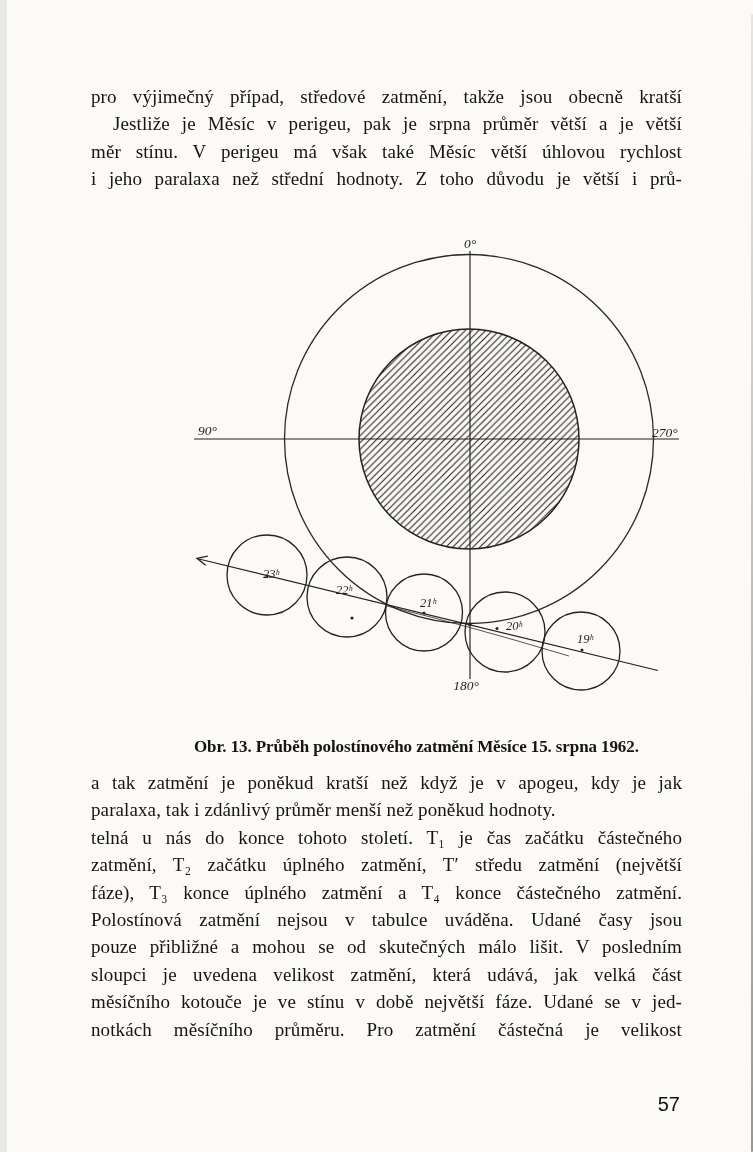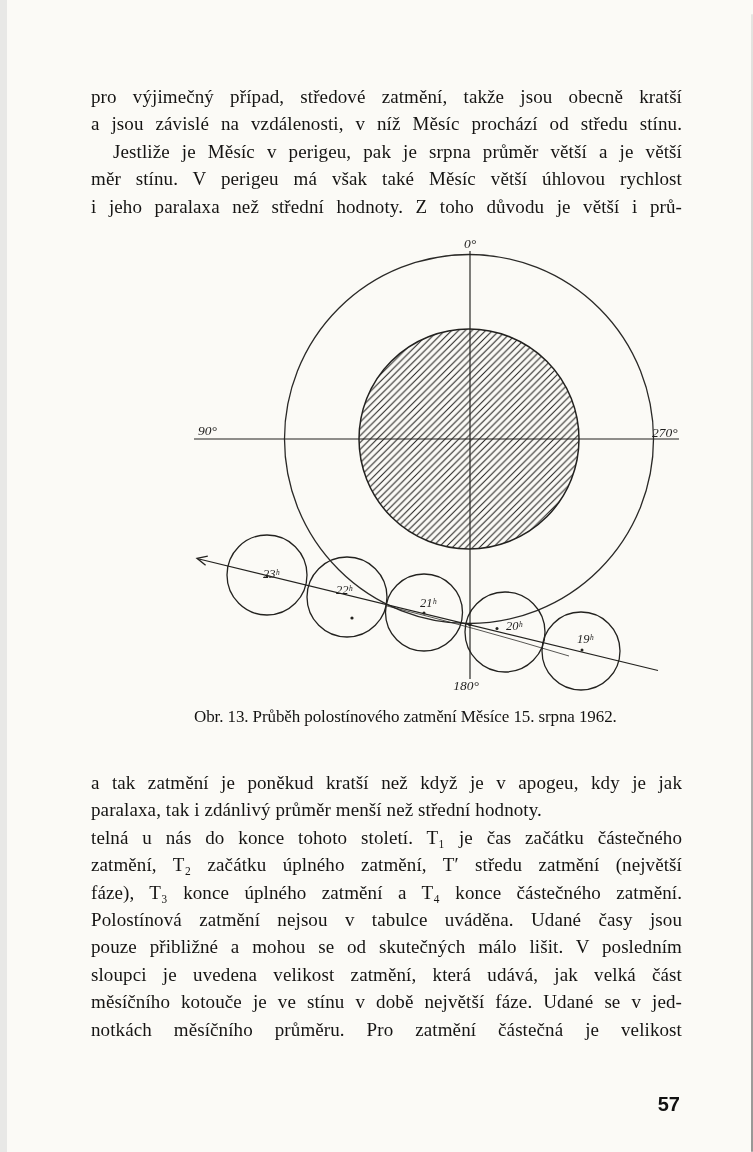--- a/index.html
+++ b/index.html
@@ -19,29 +19,29 @@
     font-size:19px;
     line-height:27.4px;
     text-align:justify;
     text-align-last:justify;
     -moz-text-align-last:justify;
     letter-spacing:.1px;
   }
   .line.indent{text-indent:22px;}
   .line.para-end{text-align-last:left;-moz-text-align-last:left;}
   .caption{
-    position:absolute;left:187px;top:706px;
-    font-size:17px;font-weight:normal;line-height:22px;
+    position:absolute;left:187px;top:736px;
+    font-size:17px;font-weight:bold;line-height:22px;
     letter-spacing:-0.1px;
     white-space:nowrap;
   }
   .pageno{
     position:absolute;top:1092px;right:80px;
     font-family:"Liberation Sans","DejaVu Sans",sans-serif;
-    font-weight:bold;font-size:20px;line-height:24px;
+    font-weight:normal;font-size:20px;line-height:24px;
     color:#111;
   }
   .figure-svg{position:absolute;left:0;top:0;width:753px;height:1152px;}
   .scan-edge{
     position:absolute;top:14px;bottom:0;left:744px;width:2px;
     background:linear-gradient(to bottom, rgba(40,40,40,.10), rgba(30,30,30,.45));
     border-radius:1px;
   }
   .diagram-label{
     font-family:"Liberation Serif","DejaVu Serif",serif;
@@ -49,21 +49,20 @@
     fill:#1f1e1d;
   }
 </style>
 </head>
 <body>
 
 <div class="page">
 
   <div class="textblock" id="top-block">
     <div class="line">pro výjimečný případ, středové zatmění, takže jsou obecně kratší</div>
-    <div class="line">a jsou závislé na vzdálenosti, v níž Měsíc prochází od středu stínu.</div>
     <div class="line indent">Jestliže je Měsíc v perigeu, pak je srpna průměr větší a je větší</div>
     <div class="line">měr stínu. V perigeu má však také Měsíc větší úhlovou rychlost</div>
     <div class="line">i jeho paralaxa než střední hodnoty. Z toho důvodu je větší i prů-</div>
   </div>
 
   <svg class="figure-svg" viewBox="0 0 753 1152" xmlns="http://www.w3.org/2000/svg">
     <defs>
       <pattern id="hatch" patternUnits="userSpaceOnUse" width="6.8" height="6.8">
         <path d="M-1.7,8.5 L8.5,-1.7 M-3.4,3.4 L3.4,-3.4 M3.4,10.2 L10.2,3.4" stroke="#22211f" stroke-width="1.05" fill="none"></path>
       </pattern>
@@ -102,21 +101,21 @@
     <circle cx="417" cy="613" r="1.5" fill="#23221f"></circle>
     <circle cx="490" cy="628.5" r="1.5" fill="#23221f"></circle>
     <circle cx="575" cy="650" r="1.5" fill="#23221f"></circle>
     <circle cx="462.8" cy="624.5" r="1.8" fill="#23221f"></circle>
   </svg>
 
   <div class="caption">Obr. 13. Průběh polostínového zatmění Měsíce 15. srpna 1962.</div>
 
   <div class="textblock" id="bottom-block">
     <div class="line">a tak zatmění je poněkud kratší než když je v apogeu, kdy je jak</div>
-    <div class="line para-end">paralaxa, tak i zdánlivý průměr menší než střední hodnoty.</div>
+    <div class="line para-end">paralaxa, tak i zdánlivý průměr menší než poněkud hodnoty.</div>
     <div class="line">telná u nás do konce tohoto století. T₁ je čas začátku částečného</div>
     <div class="line">zatmění, T₂ začátku úplného zatmění, T′ středu zatmění (největší</div>
     <div class="line">fáze), T₃ konce úplného zatmění a T₄ konce částečného zatmění.</div>
     <div class="line">Polostínová zatmění nejsou v tabulce uváděna. Udané časy jsou</div>
     <div class="line">pouze přibližné a mohou se od skutečných málo lišit. V posledním</div>
     <div class="line">sloupci je uvedena velikost zatmění, která udává, jak velká část</div>
     <div class="line">měsíčního kotouče je ve stínu v době největší fáze. Udané se v jed-</div>
     <div class="line">notkách měsíčního průměru. Pro zatmění částečná je velikost</div>
   </div>
 

